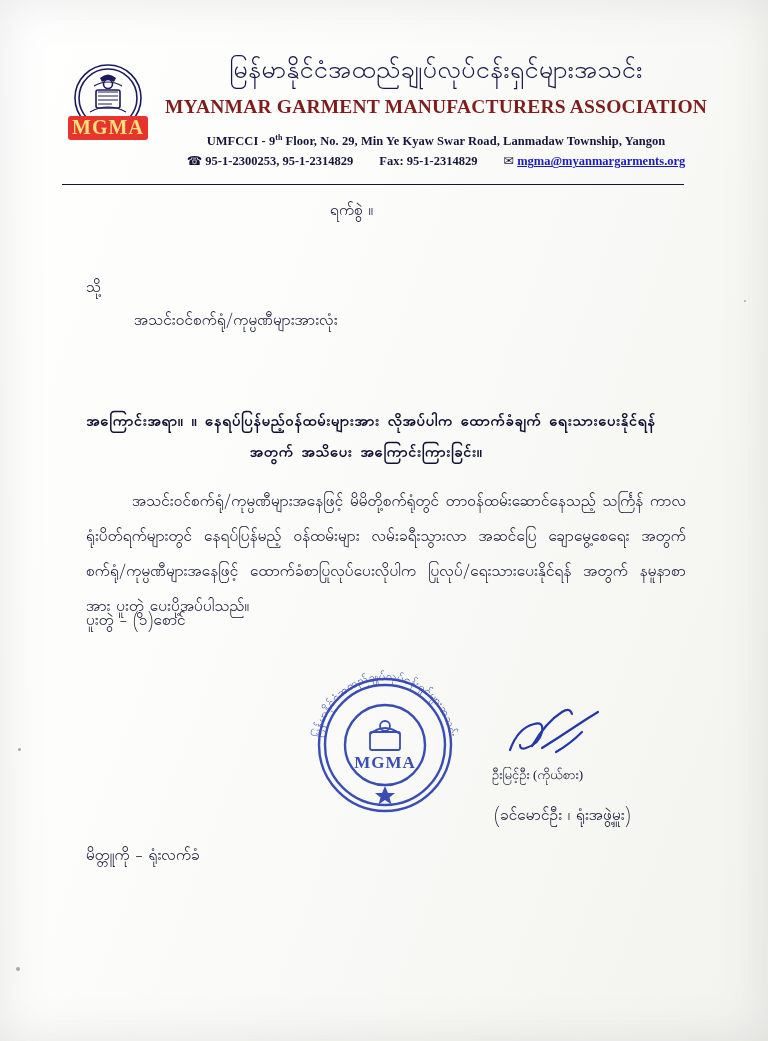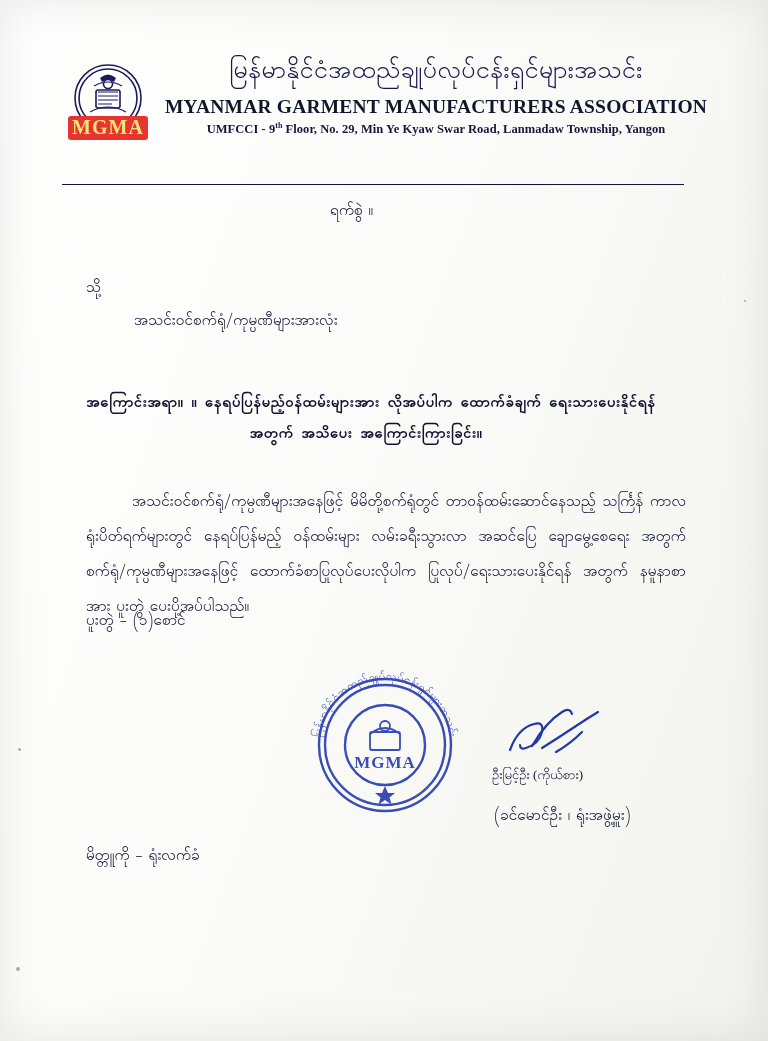--- a/index.html
+++ b/index.html
@@ -74,31 +74,31 @@
     font-size: 25px;
     color: #17184a;
     letter-spacing: 0.4px;
     line-height: 1.45;
     white-space: nowrap;
   }
   .org-en {
     font-family: "Liberation Serif", serif;
     font-weight: bold;
     font-size: 19.5px;
-    color: #0f172a;
+    color: #7f1d1d;
     margin-top: 6px;
     letter-spacing: 0.2px;
     white-space: nowrap;
   }
   .addr {
     font-family: "Liberation Serif", serif;
     font-size: 12.5px;
     font-weight: bold;
     color: #16163c;
-    margin-top: 3px;
+    margin-top: 15px;
     letter-spacing: 0.05px;
   }
   .addr sup { font-size: 8px; vertical-align: super; }
 
   .contact {
     font-family: "Liberation Serif", serif;
     font-size: 12.5px;
     font-weight: bold;
     color: #16163c;
     margin-top: 4px;
@@ -155,21 +155,21 @@
 
   .subject {
     position: absolute;
     top: 388px;
     left: 86px;
     width: 600px;
     font-size: 15.5px;
     font-weight: bold;
     line-height: 2.0;
   }
-  .subject .sl1 { display: block; }
+  .subject .sl1 { display: block; margin-top: 19px; }
   .subject .sl2 { display: block; text-align: center; padding-right: 40px; }
 
   .para {
     position: absolute;
     top: 466px;
     left: 86px;
     width: 600px;
     font-size: 15.5px;
     line-height: 2.25;
     text-align: justify;
@@ -258,20 +258,31 @@
             </g>
           </svg>
         </div>
 
         <div class="lh-text">
           <div class="org-mm">မြန်မာနိုင်ငံအထည်ချုပ်လုပ်ငန်းရှင်များအသင်း</div>
           <div class="org-en">MYANMAR GARMENT MANUFACTURERS ASSOCIATION</div>
           <div class="addr">
             <span>UMFCCI - 9<sup>th</sup> Floor, No. 29, Min Ye Kyaw Swar Road, Lanmadaw Township, Yangon</span>
           </div>
+          <div class="contact">
+            <span>
+              <span class="glyph">☎</span>
+              <span>95-1-2300253, 95-1-2314829</span>
+            </span>
+            <span>Fax: 95-1-2314829</span>
+            <span>
+              <span class="glyph">✉</span>
+              <span class="mail">mgma@myanmargarments.org</span>
+            </span>
+          </div>
         </div>
       </div>
     </div>
 
     <div class="rule"></div>
 
     <div class="meta">
       <div class="meta-row">
         <span class="meta-label">ရက်စွဲ   ။</span>
       </div>

